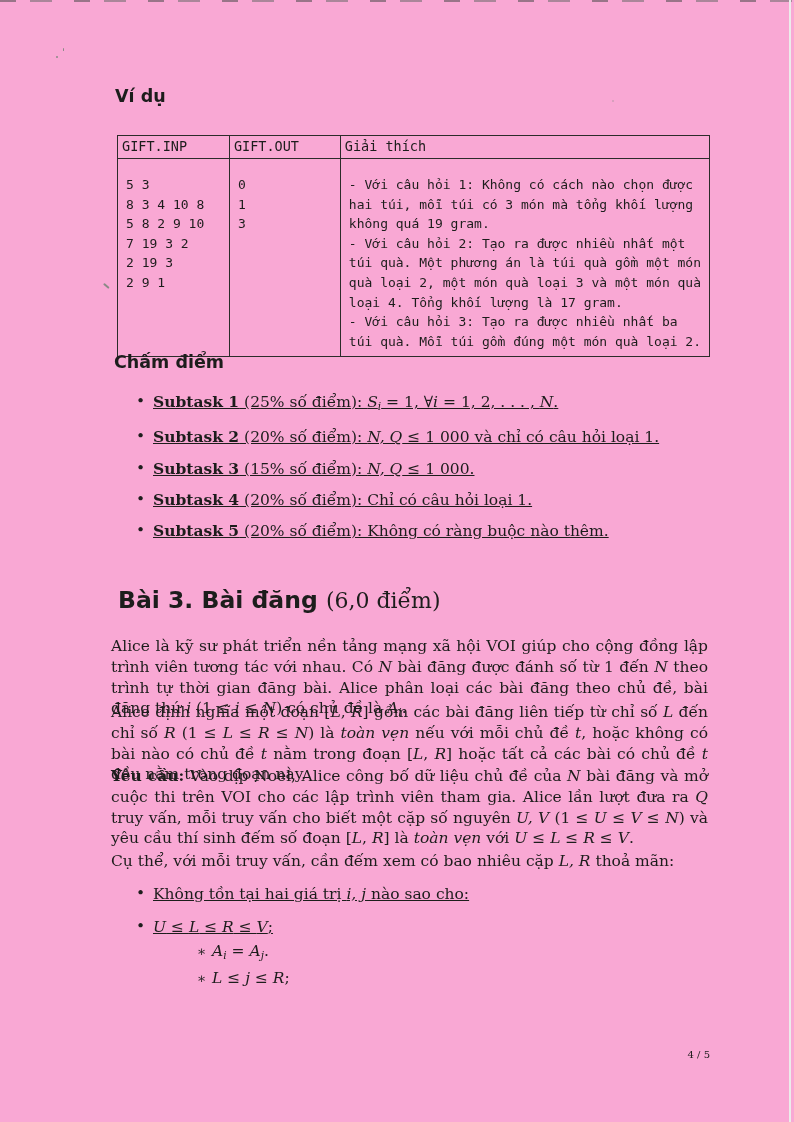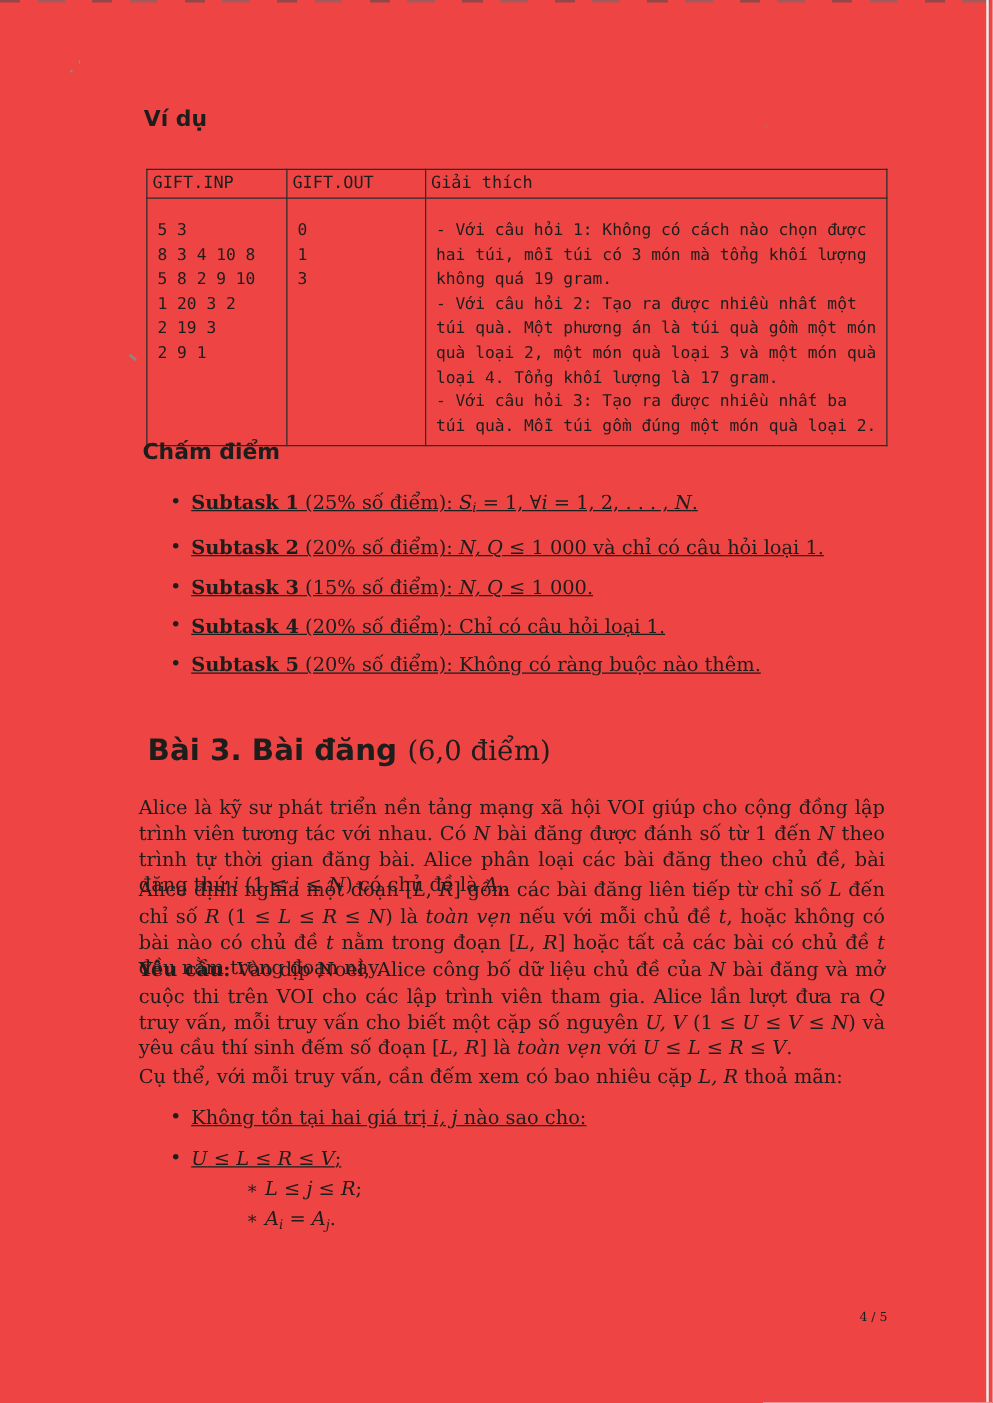--- a/index.html
+++ b/index.html
@@ -1,18 +1,18 @@
 <!DOCTYPE html>
 <html><head>
 <meta charset="utf-8">
 <style>
   html,body{margin:0;padding:0;}
   .page{
     position:relative;width:794px;height:1122px;
-    background:#ef4444;color:#1d1d1c;overflow:hidden;
+    background:#f9a8d4;color:#1d1d1c;overflow:hidden;
     font-family:"DejaVu Serif","Liberation Serif",serif;
     font-size:15.5px;line-height:20.8px;
   }
   .edge-top{
     position:absolute;left:0;top:0;width:794px;height:2px;
     background:repeating-linear-gradient(90deg,#4a4a4a 0 16px,transparent 16px 30px,#6a6a6a 30px 52px,transparent 52px 74px);
     opacity:.55;
   }
   .edge-right{position:absolute;right:3px;top:0;width:2px;height:1122px;background:#ececea;}
   .speck{position:absolute;background:#8a8a86;border-radius:1px;}
@@ -83,21 +83,21 @@
         <th>GIFT.OUT</th>
         <th>Giải thích</th>
       </tr>
     </thead>
     <tbody>
       <tr>
         <td>
           <div class="mono-line">5 3</div>
           <div class="mono-line">8 3 4 10 8</div>
           <div class="mono-line">5 8 2 9 10</div>
-          <div class="mono-line">1 20 3 2</div>
+          <div class="mono-line">7 19 3 2</div>
           <div class="mono-line">2 19 3</div>
           <div class="mono-line">2 9 1</div>
         </td>
         <td>
           <div class="mono-line">0</div>
           <div class="mono-line">1</div>
           <div class="mono-line">3</div>
         </td>
         <td>
           <div>- Với câu hỏi 1: Không có cách nào chọn được hai túi, mỗi túi có 3 món mà tổng khối lượng không quá 19 gram.</div>
@@ -124,19 +124,19 @@
   <div class="para" style="top:702px;"><span>Alice định nghĩa một đoạn [</span><span class="s-i">L</span><span>, </span><span class="s-i">R</span><span>] gồm các bài đăng liên tiếp từ chỉ số </span><span class="s-i">L</span><span> đến chỉ số </span><span class="s-i">R</span><span> (1 ≤ </span><span class="s-i">L</span><span> ≤ </span><span class="s-i">R</span><span> ≤ </span><span class="s-i">N</span><span>) là </span><span class="s-i">toàn vẹn</span><span> nếu với mỗi chủ đề </span><span class="s-i">t</span><span>, hoặc không có bài nào có chủ đề </span><span class="s-i">t</span><span> nằm trong đoạn [</span><span class="s-i">L</span><span>, </span><span class="s-i">R</span><span>] hoặc tất cả các bài có chủ đề </span><span class="s-i">t</span><span> đều nằm trong đoạn này.</span></div>
   <div class="para" style="top:766px;"><span class="s-b">Yêu cầu:</span><span> Vào dịp Noel, Alice công bố dữ liệu chủ đề của </span><span class="s-i">N</span><span> bài đăng và mở cuộc thi trên VOI cho các lập trình viên tham gia. Alice lần lượt đưa ra </span><span class="s-i">Q</span><span> truy vấn, mỗi truy vấn cho biết một cặp số nguyên </span><span class="s-i">U, V</span><span> (1 ≤ </span><span class="s-i">U</span><span> ≤ </span><span class="s-i">V</span><span> ≤ </span><span class="s-i">N</span><span>) và yêu cầu thí sinh đếm số đoạn [</span><span class="s-i">L</span><span>, </span><span class="s-i">R</span><span>] là </span><span class="s-i">toàn vẹn</span><span> với </span><span class="s-i">U</span><span> ≤ </span><span class="s-i">L</span><span> ≤ </span><span class="s-i">R</span><span> ≤ </span><span class="s-i">V</span><span>.</span></div>
   <div class="para" style="top:851px;"><span>Cụ thể, với mỗi truy vấn, cần đếm xem có bao nhiêu cặp </span><span class="s-i">L, R</span><span> thoả mãn:</span></div>
 
   <ul class="blist qbullets" style="left:136px;top:884px;width:560px;">
     <li><span>Không tồn tại hai giá trị </span><span class="s-i">i, j</span><span> nào sao cho:</span></li>
     <li><span class="s-i">U</span><span> ≤ </span><span class="s-i">L</span><span> ≤ </span><span class="s-i">R</span><span> ≤ </span><span class="s-i">V</span><span>;</span></li>
   </ul>
 
   <ul class="slist">
+    <li><span class="s-i">A</span><span class="s-sub">i</span><span> = </span><span class="s-i">A</span><span class="s-sub">j</span><span>.</span></li>
     <li><span class="s-i">L</span><span> ≤ </span><span class="s-i">j</span><span> ≤ </span><span class="s-i">R</span><span>;</span></li>
-    <li><span class="s-i">A</span><span class="s-sub">i</span><span> = </span><span class="s-i">A</span><span class="s-sub">j</span><span>.</span></li>
   </ul>
 
   <div class="footer">4 / 5</div>
 
 </div>
 
 </body></html>

